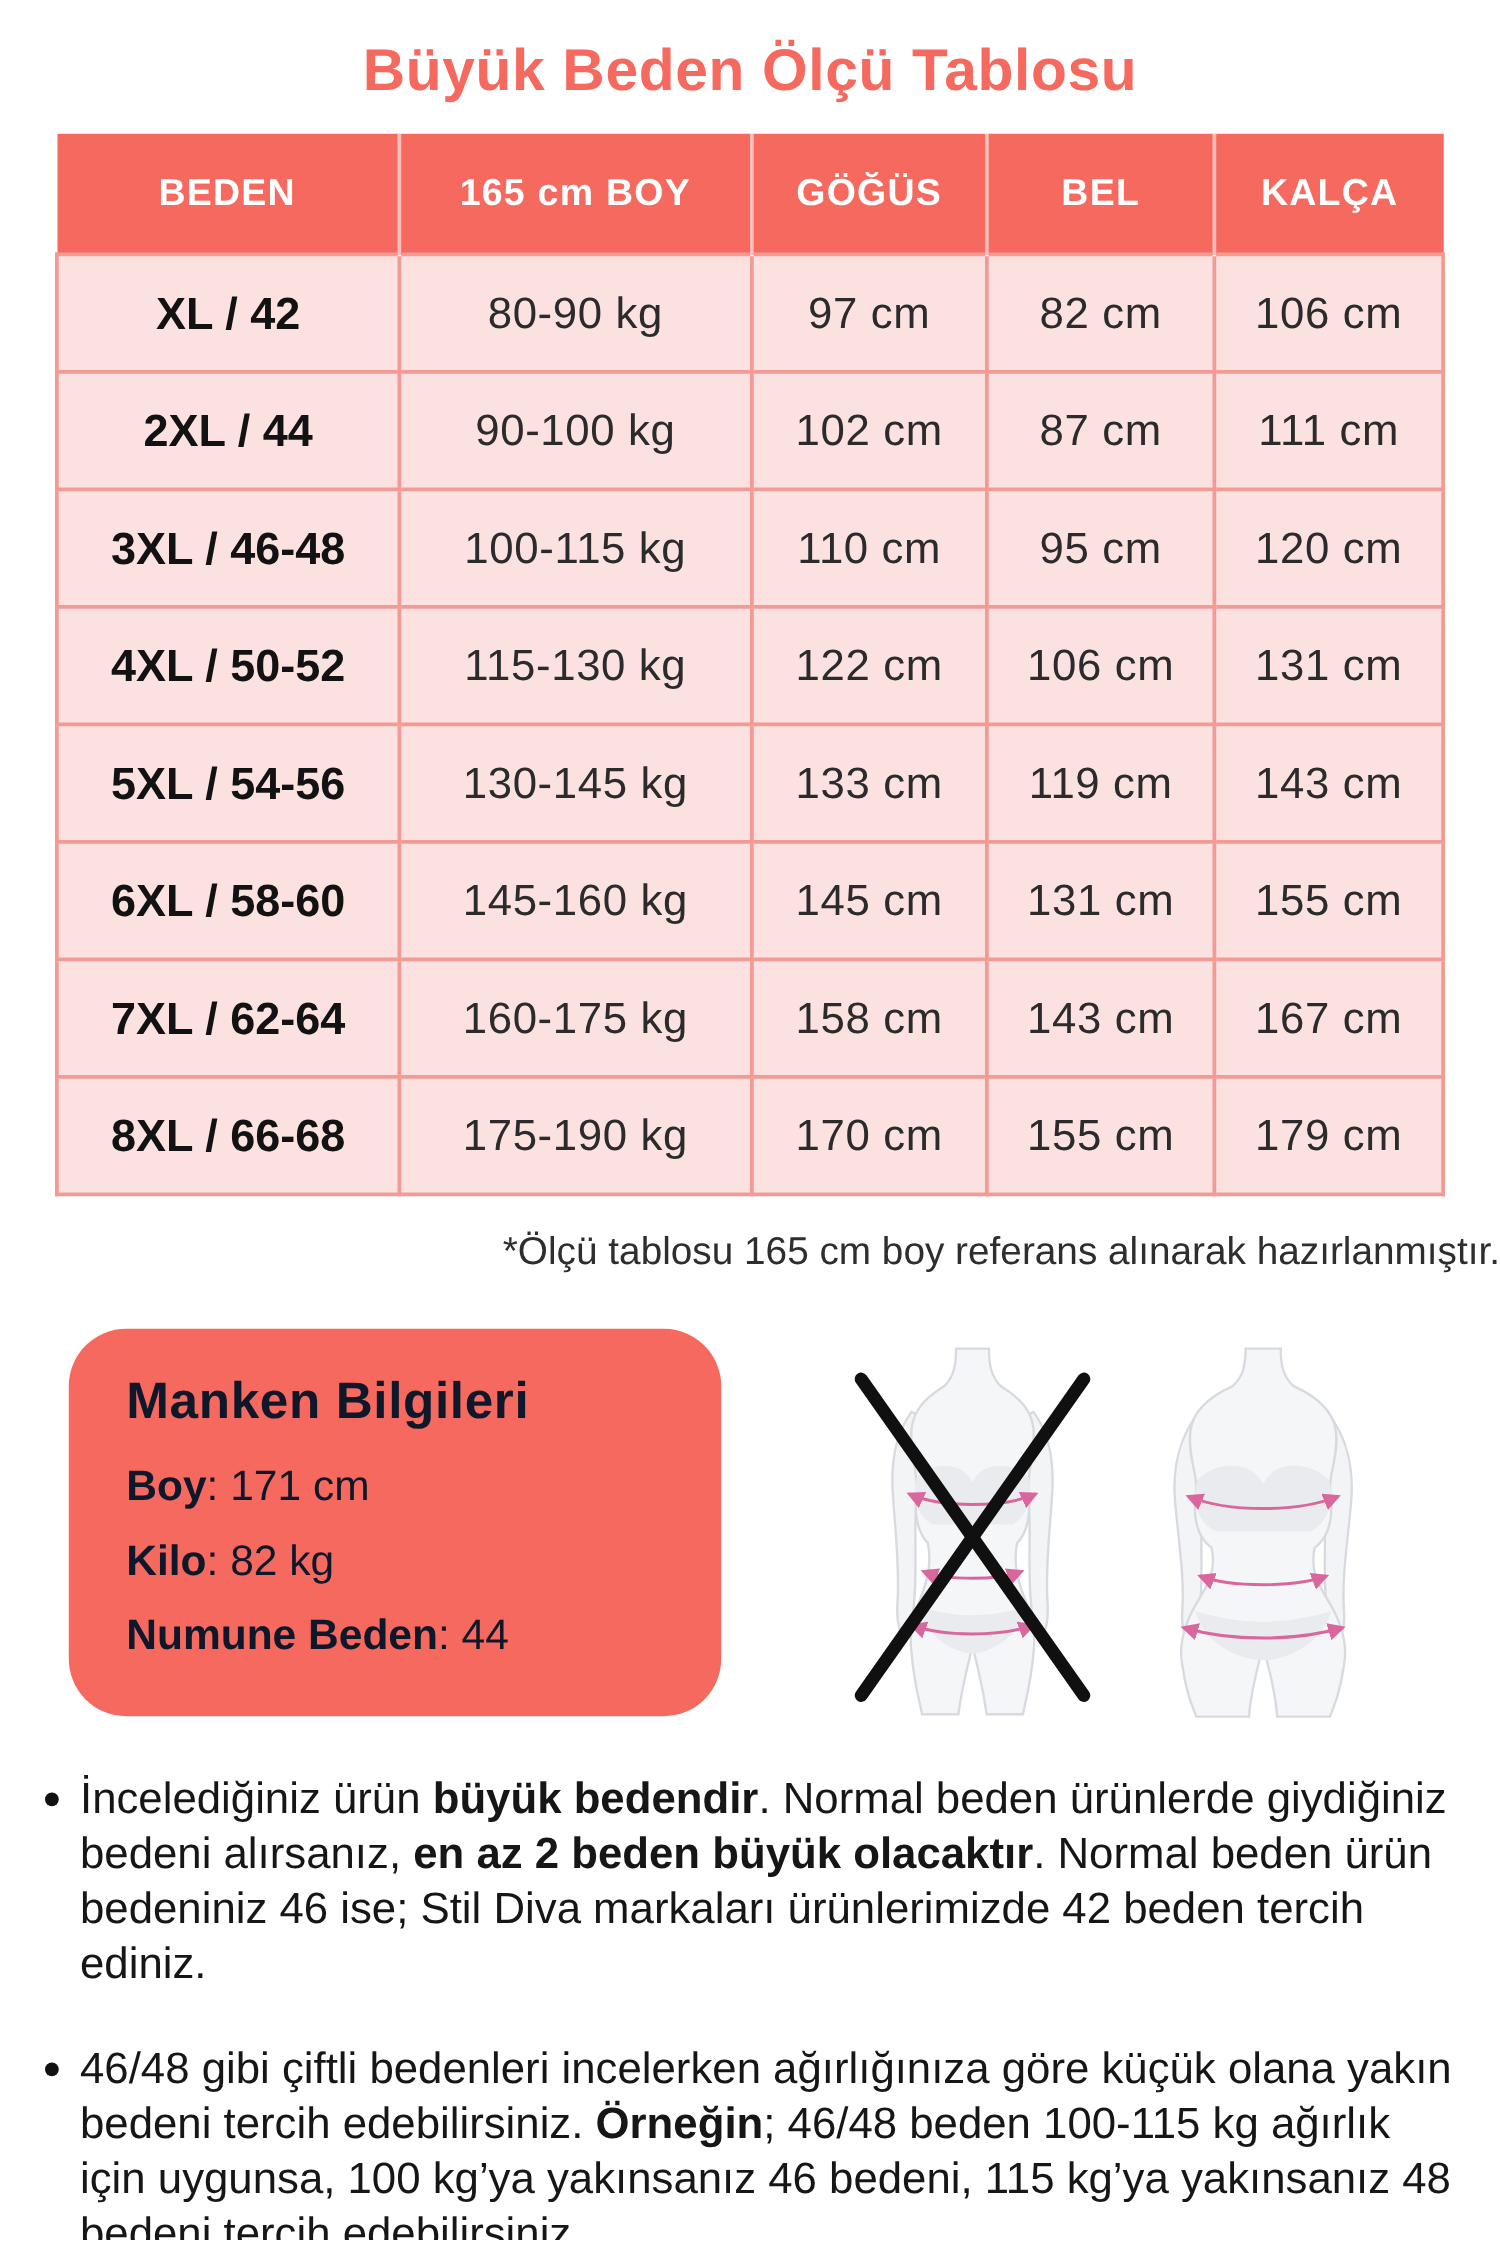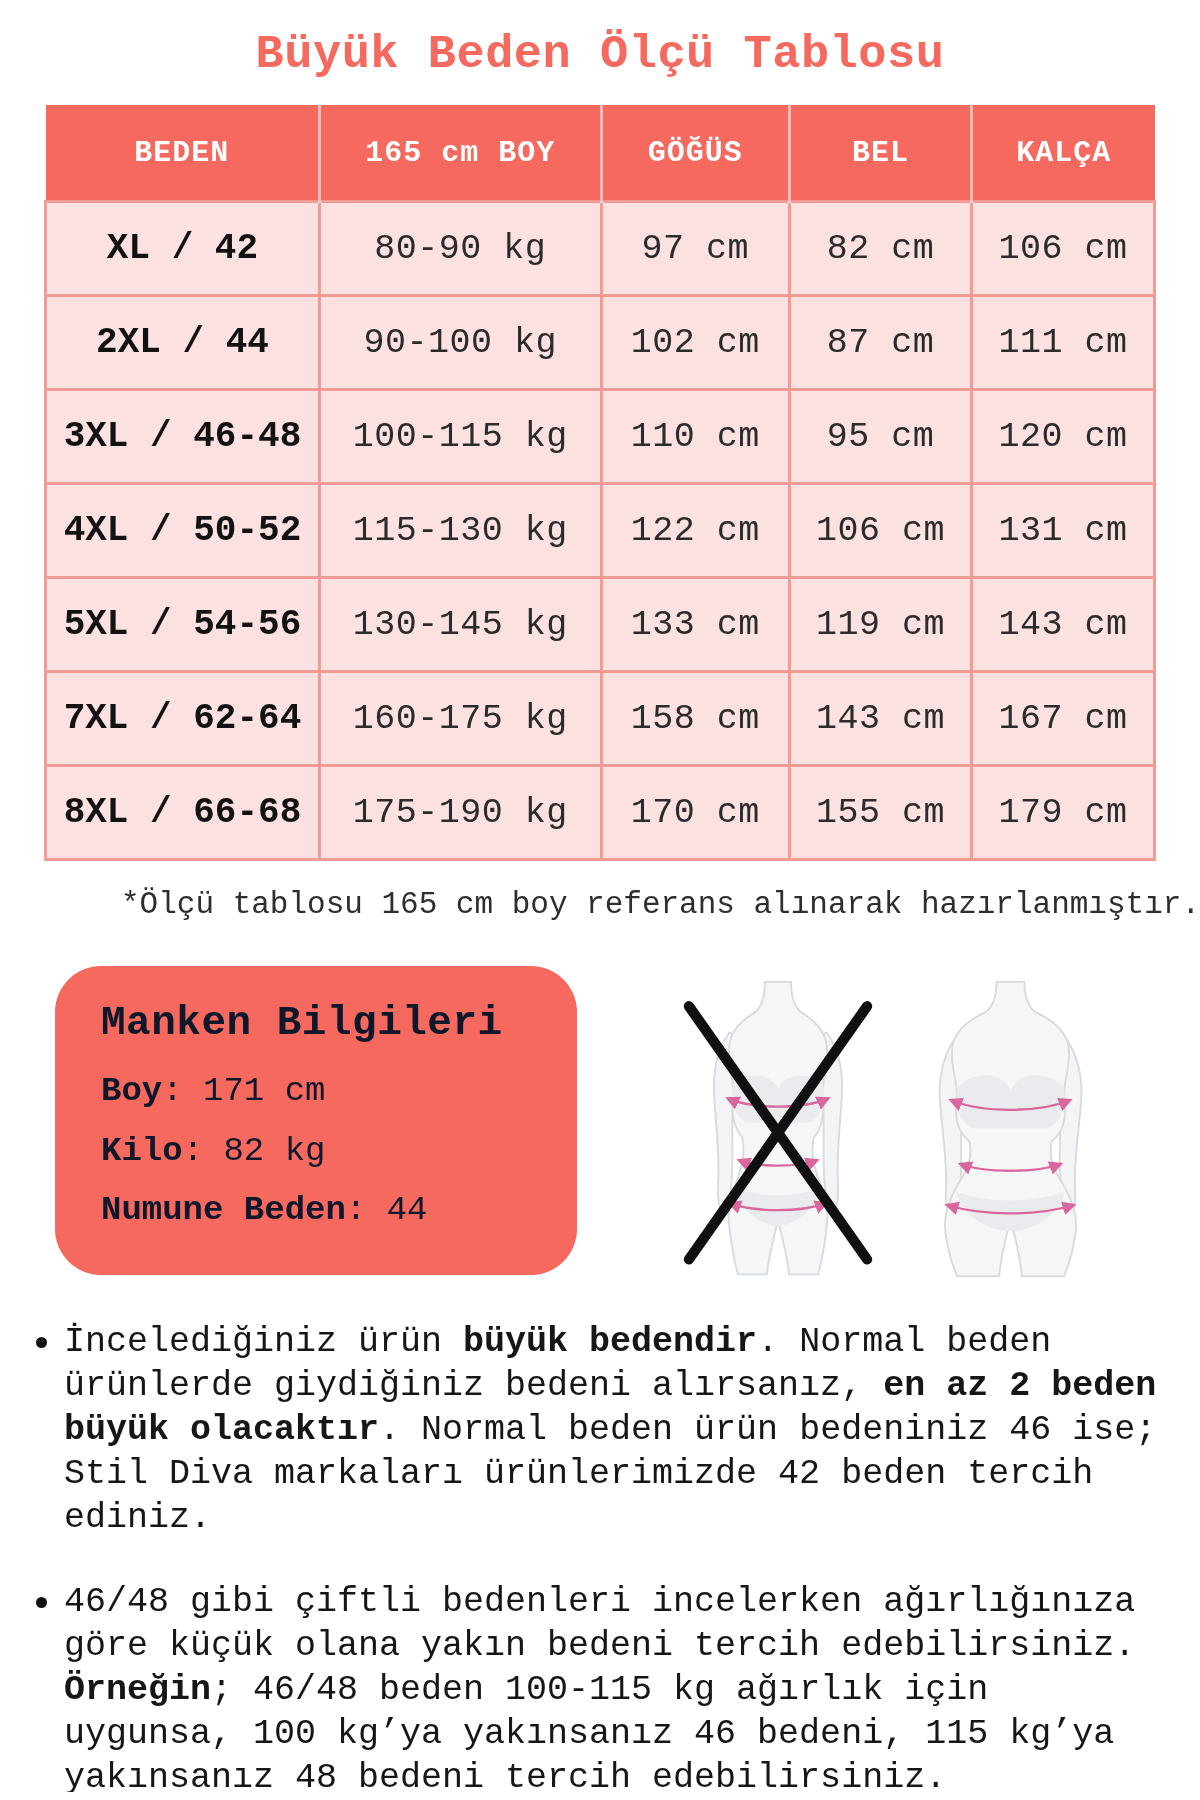--- a/index.html
+++ b/index.html
@@ -3,21 +3,21 @@
 <meta charset="utf-8">
 <style>
   :root{
     --accent:#f5695f;
     --cellbg:#fbe2e1;
     --cellborder:#f19b94;
     --measure:#d9669c;
   }
   html,body{margin:0;padding:0;background:#fff;}
   body{width:1200px;height:1800px;font-family:"Liberation Sans",sans-serif;color:#1e1e1e;}
-  .page{position:relative;width:1200px;height:1792px;overflow:hidden;background:#fff;font-family:Liberation Mono, monospace;}
+  .page{position:relative;width:1200px;height:1792px;overflow:hidden;background:#fff;}
 
   .title{margin:0;padding-top:28px;text-align:center;font-size:47px;font-weight:800;
          letter-spacing:.5px;color:var(--accent);}
 
   table.size-table{border-collapse:collapse;table-layout:fixed;width:1112px;margin:24px auto 0;}
   .size-table th{background:var(--accent);color:#fff;font-size:30px;font-weight:700;height:93px;
                  border:none;border-left:3px solid rgba(255,255,255,.55);letter-spacing:1px;}
   .size-table th:first-child{border-left:none;margin-top:18px;}
   .size-table td{background:var(--cellbg);border:3px solid var(--cellborder);height:89px;
                  text-align:center;font-size:35px;color:#2b2b2b;letter-spacing:.5px;}
@@ -98,20 +98,27 @@
           <td>131 cm</td>
         </tr>
         <tr>
           <td class="size">5XL / 54-56</td>
           <td>130-145 kg</td>
           <td>133 cm</td>
           <td>119 cm</td>
           <td>143 cm</td>
         </tr>
         <tr>
+          <td class="size">6XL / 58-60</td>
+          <td>145-160 kg</td>
+          <td>145 cm</td>
+          <td>131 cm</td>
+          <td>155 cm</td>
+        </tr>
+        <tr>
           <td class="size">7XL / 62-64</td>
           <td>160-175 kg</td>
           <td>158 cm</td>
           <td>143 cm</td>
           <td>167 cm</td>
         </tr>
         <tr>
           <td class="size">8XL / 66-68</td>
           <td>175-190 kg</td>
           <td>170 cm</td>

